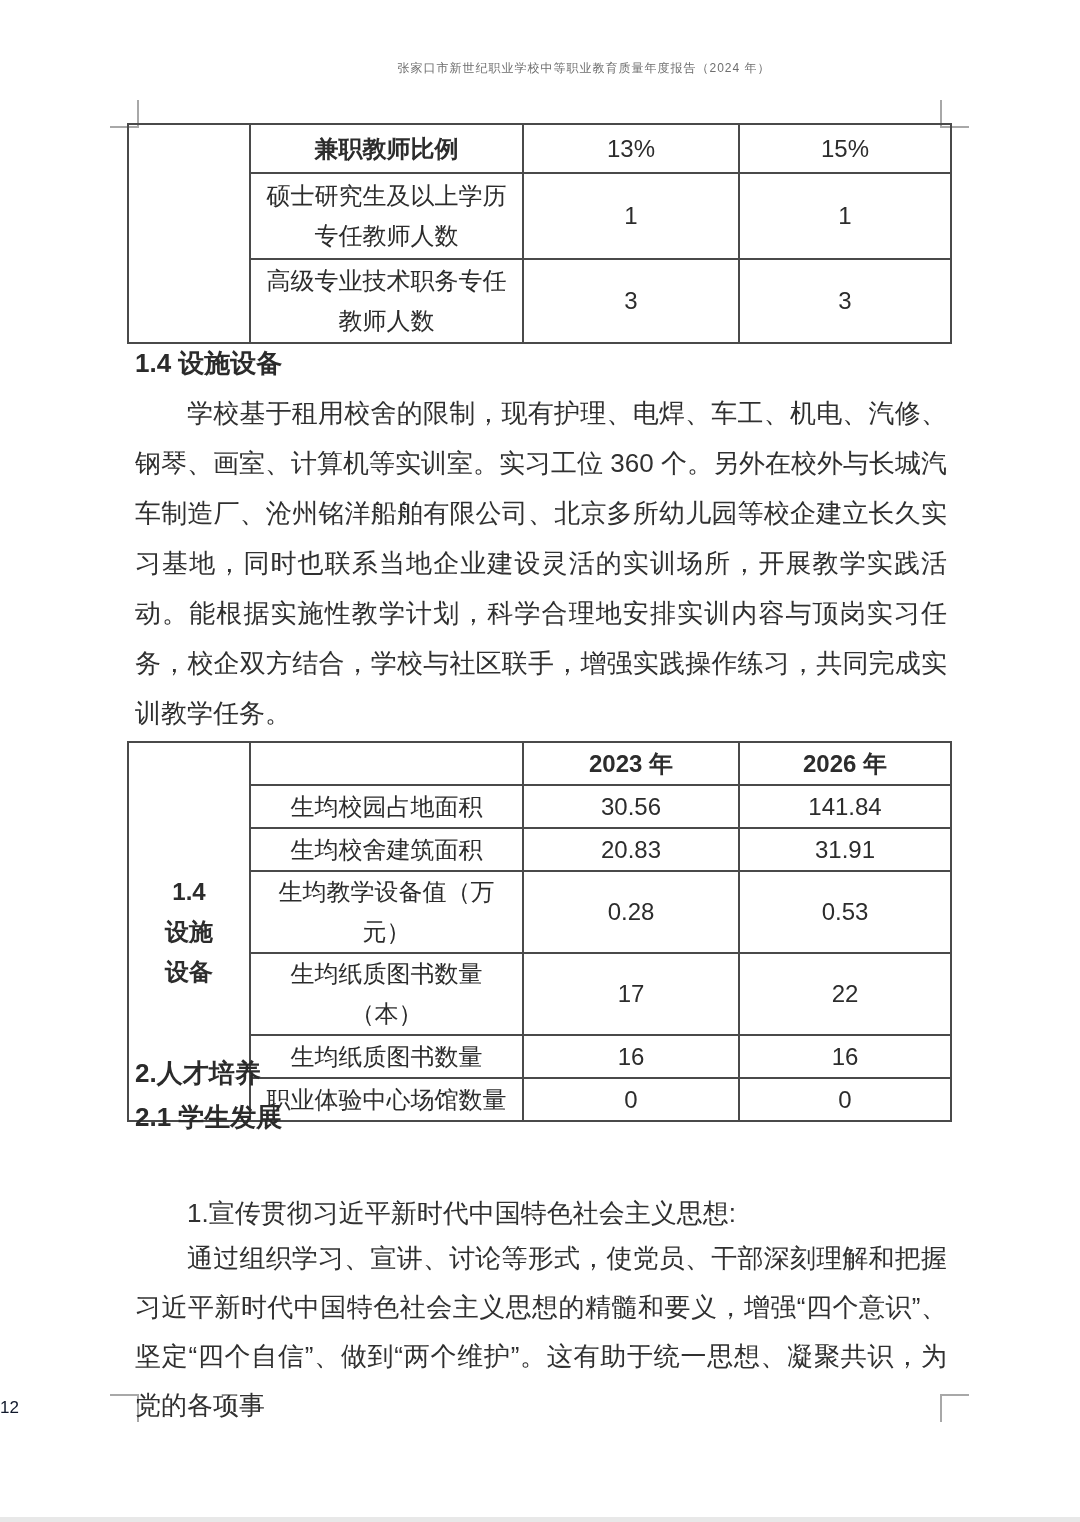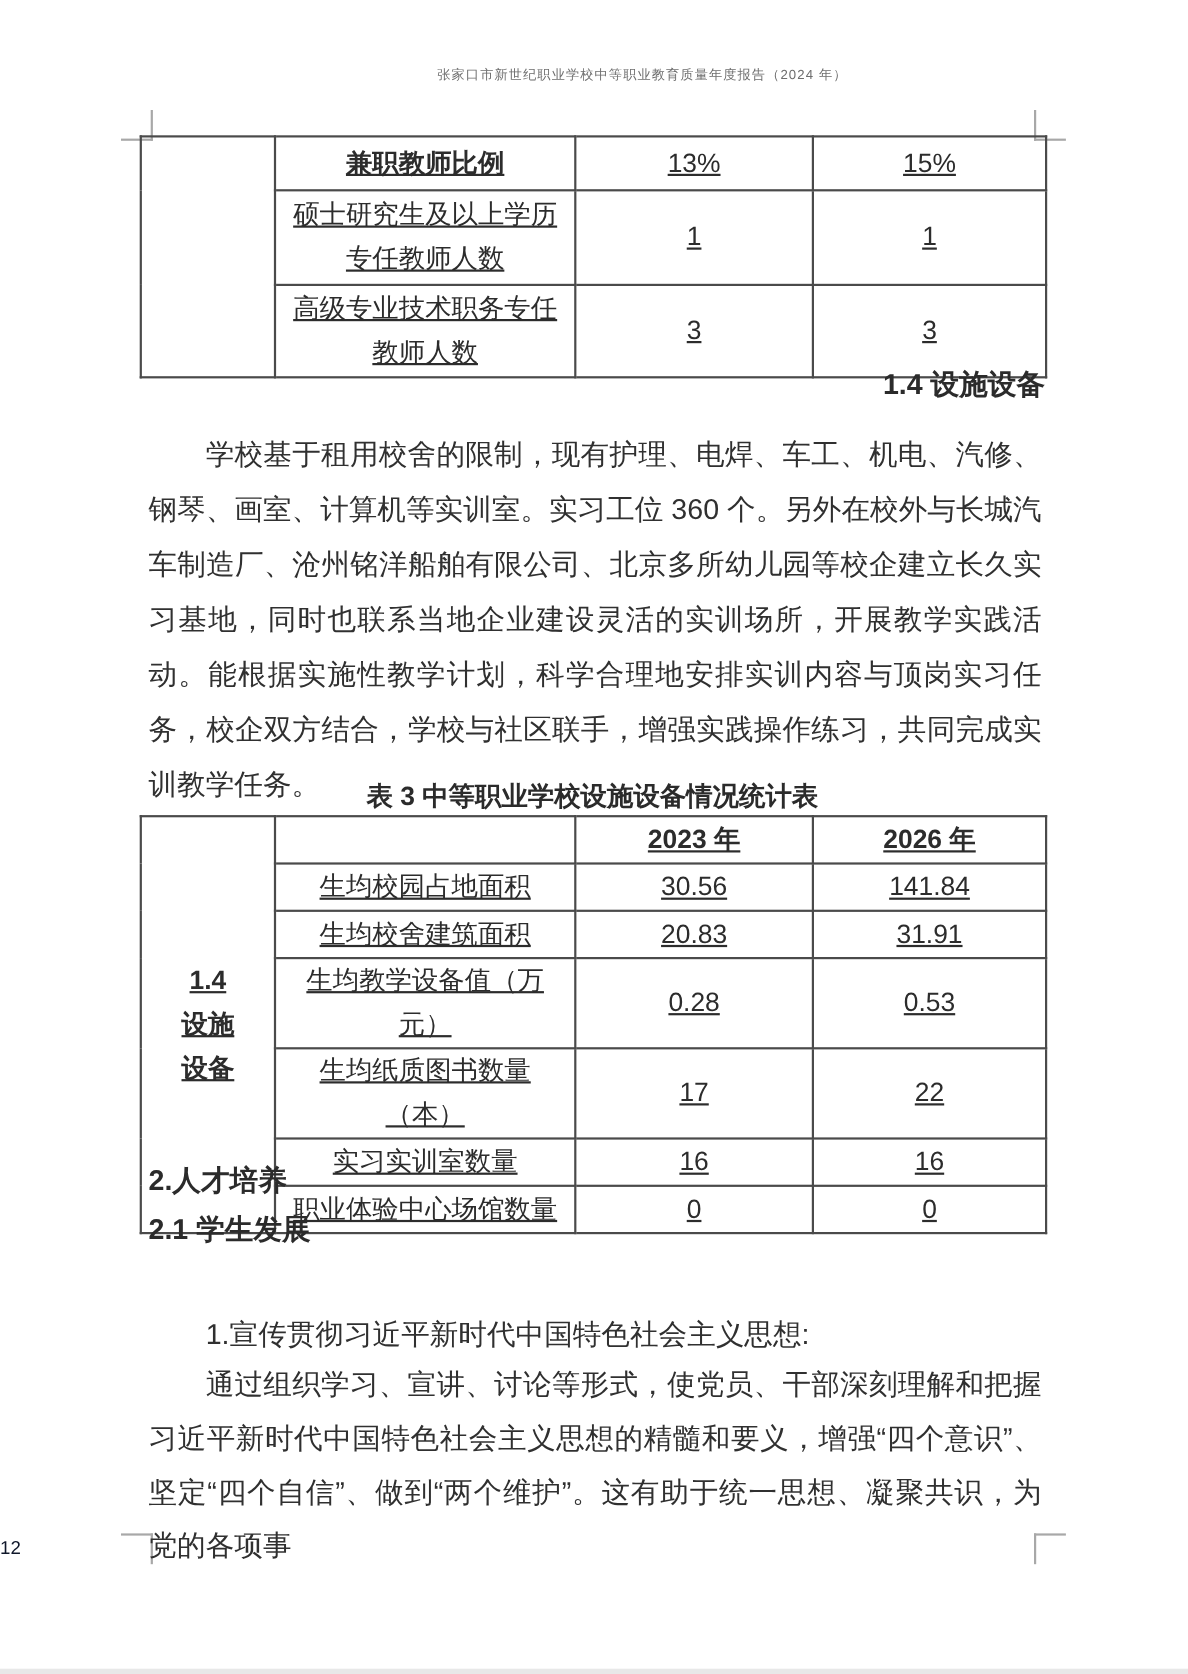--- a/index.html
+++ b/index.html
@@ -24,41 +24,41 @@
   .mark-br { left:940px; top:1394px; border-left:2px solid #a8a8a8;  border-top:2px solid #a8a8a8; }
 
   
   table.grid {
     position:absolute; left:127px; width:823px;
     border-collapse:collapse; table-layout:fixed;
   }
   table.grid td {
     border:2px solid #4a4a4a; padding:0 6px;
     text-align:center; vertical-align:middle;
-    font-size:24px; line-height:40px; color:#2c2c2c;text-decoration:underline;
+    font-size:24px; line-height:40px; color:#2c2c2c;
   }
   .t-teachers { top:123px; }
   .t-facility { top:741px; }
   td.lbl  { font-size:25px; }
   td.bold { font-weight:bold; }
   td.stub { }
   td.group-lbl { font-weight:bold; font-size:25px; line-height:45px; }
   td.year-head { font-weight:bold; font-size:25px; }
   .t-teachers tr.r1 { height:49px; }
   .t-teachers tr.r2 { height:86px;padding-left:47px; }
   .t-teachers tr.r3 { height:84px; }
   .t-facility tr { height:43px; }
 
   
   .h-bold {
     position:absolute; left:135px; width:815px;
     font-weight:bold; font-size:26px; line-height:34px; color:#2b2b2b;
     white-space:nowrap;
   }
-  .h-14   { top:332px;text-align:right; }
+  .h-14   { top:346px; }
   .h-2    { top:1056px; }
   .h-21   { top:1100px; }
   .h-211  { top:1146px; }
 
   .para {
     position:absolute; left:135px; width:812px;
     font-size:26px; color:#303030;
     text-align:justify; text-align-last:left;
   }
   .para-1 { top:388px;  line-height:50px; text-indent:52px; }
@@ -120,21 +120,20 @@
         <td>3</td>
         <td>3</td>
       </tr>
     </tbody>
   </table>
 
   <div class="h-bold h-14">1.4 设施设备</div>
 
   <div class="para para-1">学校基于租用校舍的限制，现有护理、电焊、车工、机电、汽修、钢琴、画室、计算机等实训室。实习工位 360 个。另外在校外与长城汽车制造厂、沧州铭洋船舶有限公司、北京多所幼儿园等校企建立长久实习基地，同时也联系当地企业建设灵活的实训场所，开展教学实践活动。能根据实施性教学计划，科学合理地安排实训内容与顶岗实习任务，校企双方结合，学校与社区联手，增强实践操作练习，共同完成实训教学任务。</div>
 
-  <div class="tbl-caption">表 3  中等职业学校设施设备情况统计表</div>
 
   <table class="grid t-facility">
     <colgroup>
         <col style="width:122px">
         <col style="width:273px">
         <col style="width:216px">
         <col style="width:212px">
       </colgroup>
     <tbody>
       <tr>
@@ -161,21 +160,21 @@
         <td class="lbl">生均教学设备值（万元）</td>
         <td>0.28</td>
         <td>0.53</td>
       </tr>
       <tr>
         <td class="lbl">生均纸质图书数量（本）</td>
         <td>17</td>
         <td>22</td>
       </tr>
       <tr>
-        <td class="lbl">实习实训室数量</td>
+        <td class="lbl">生均纸质图书数量</td>
         <td>16</td>
         <td>16</td>
       </tr>
       <tr>
         <td class="lbl">职业体验中心场馆数量</td>
         <td>0</td>
         <td>0</td>
       </tr>
     </tbody>
   </table>

